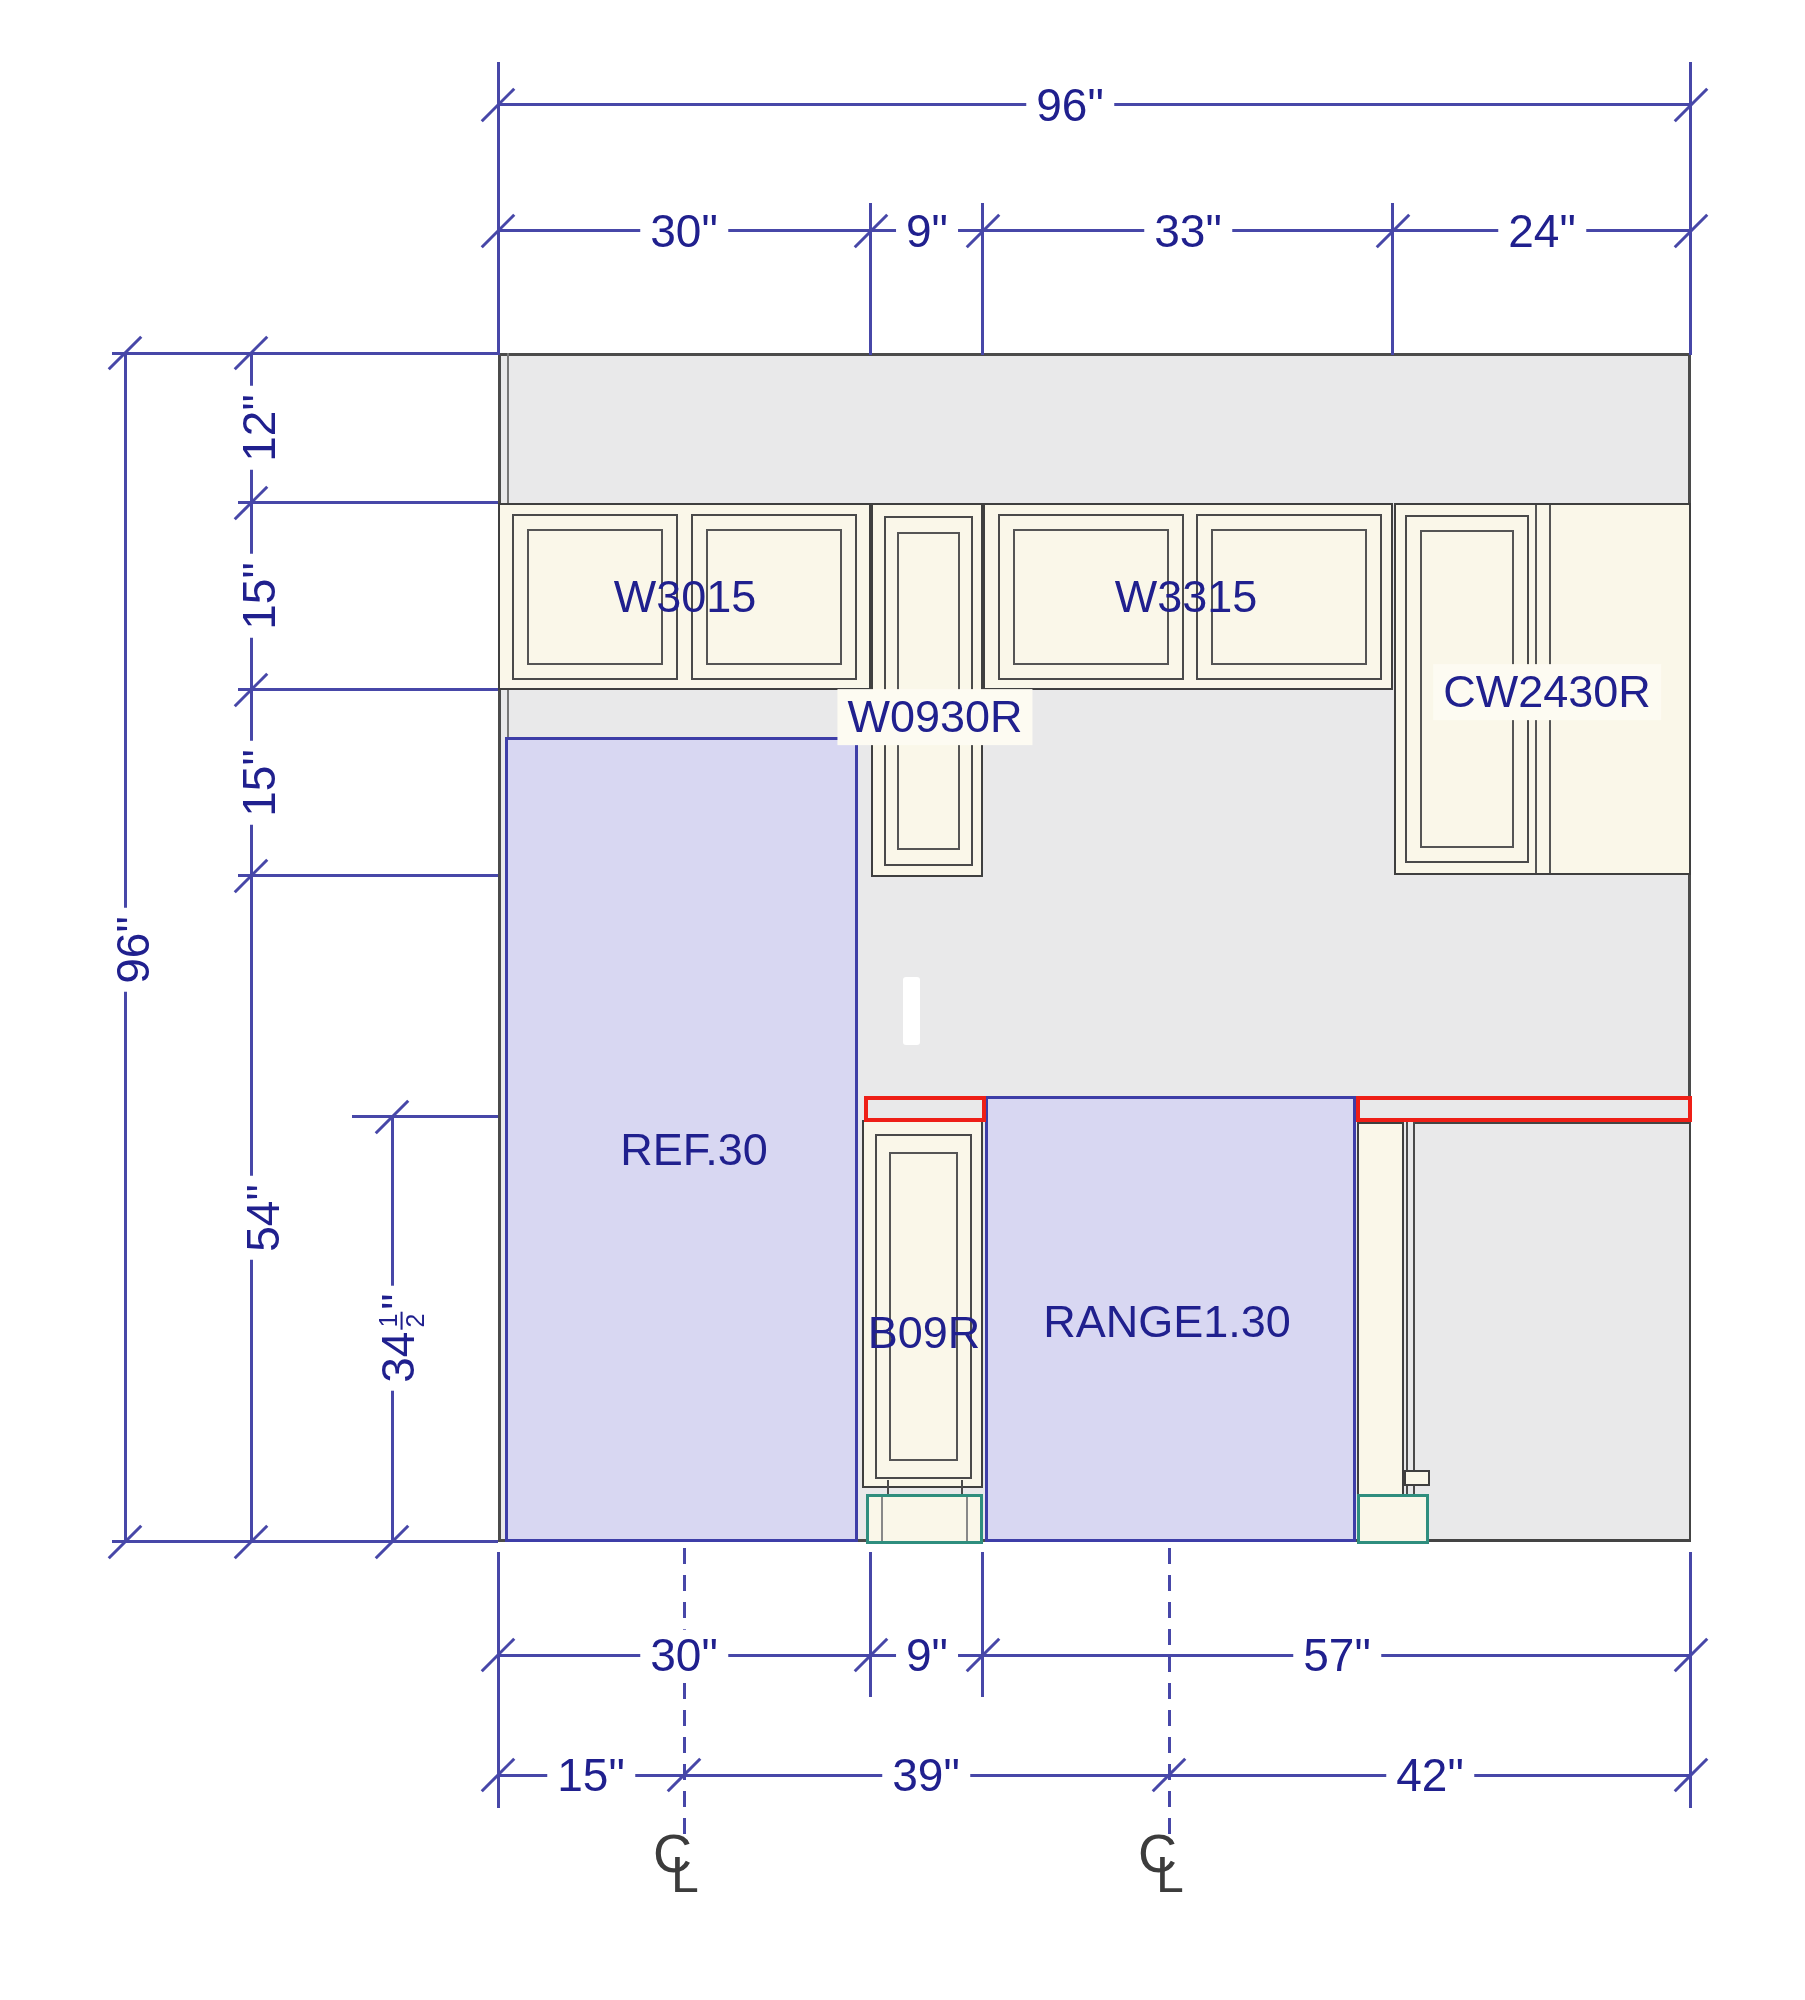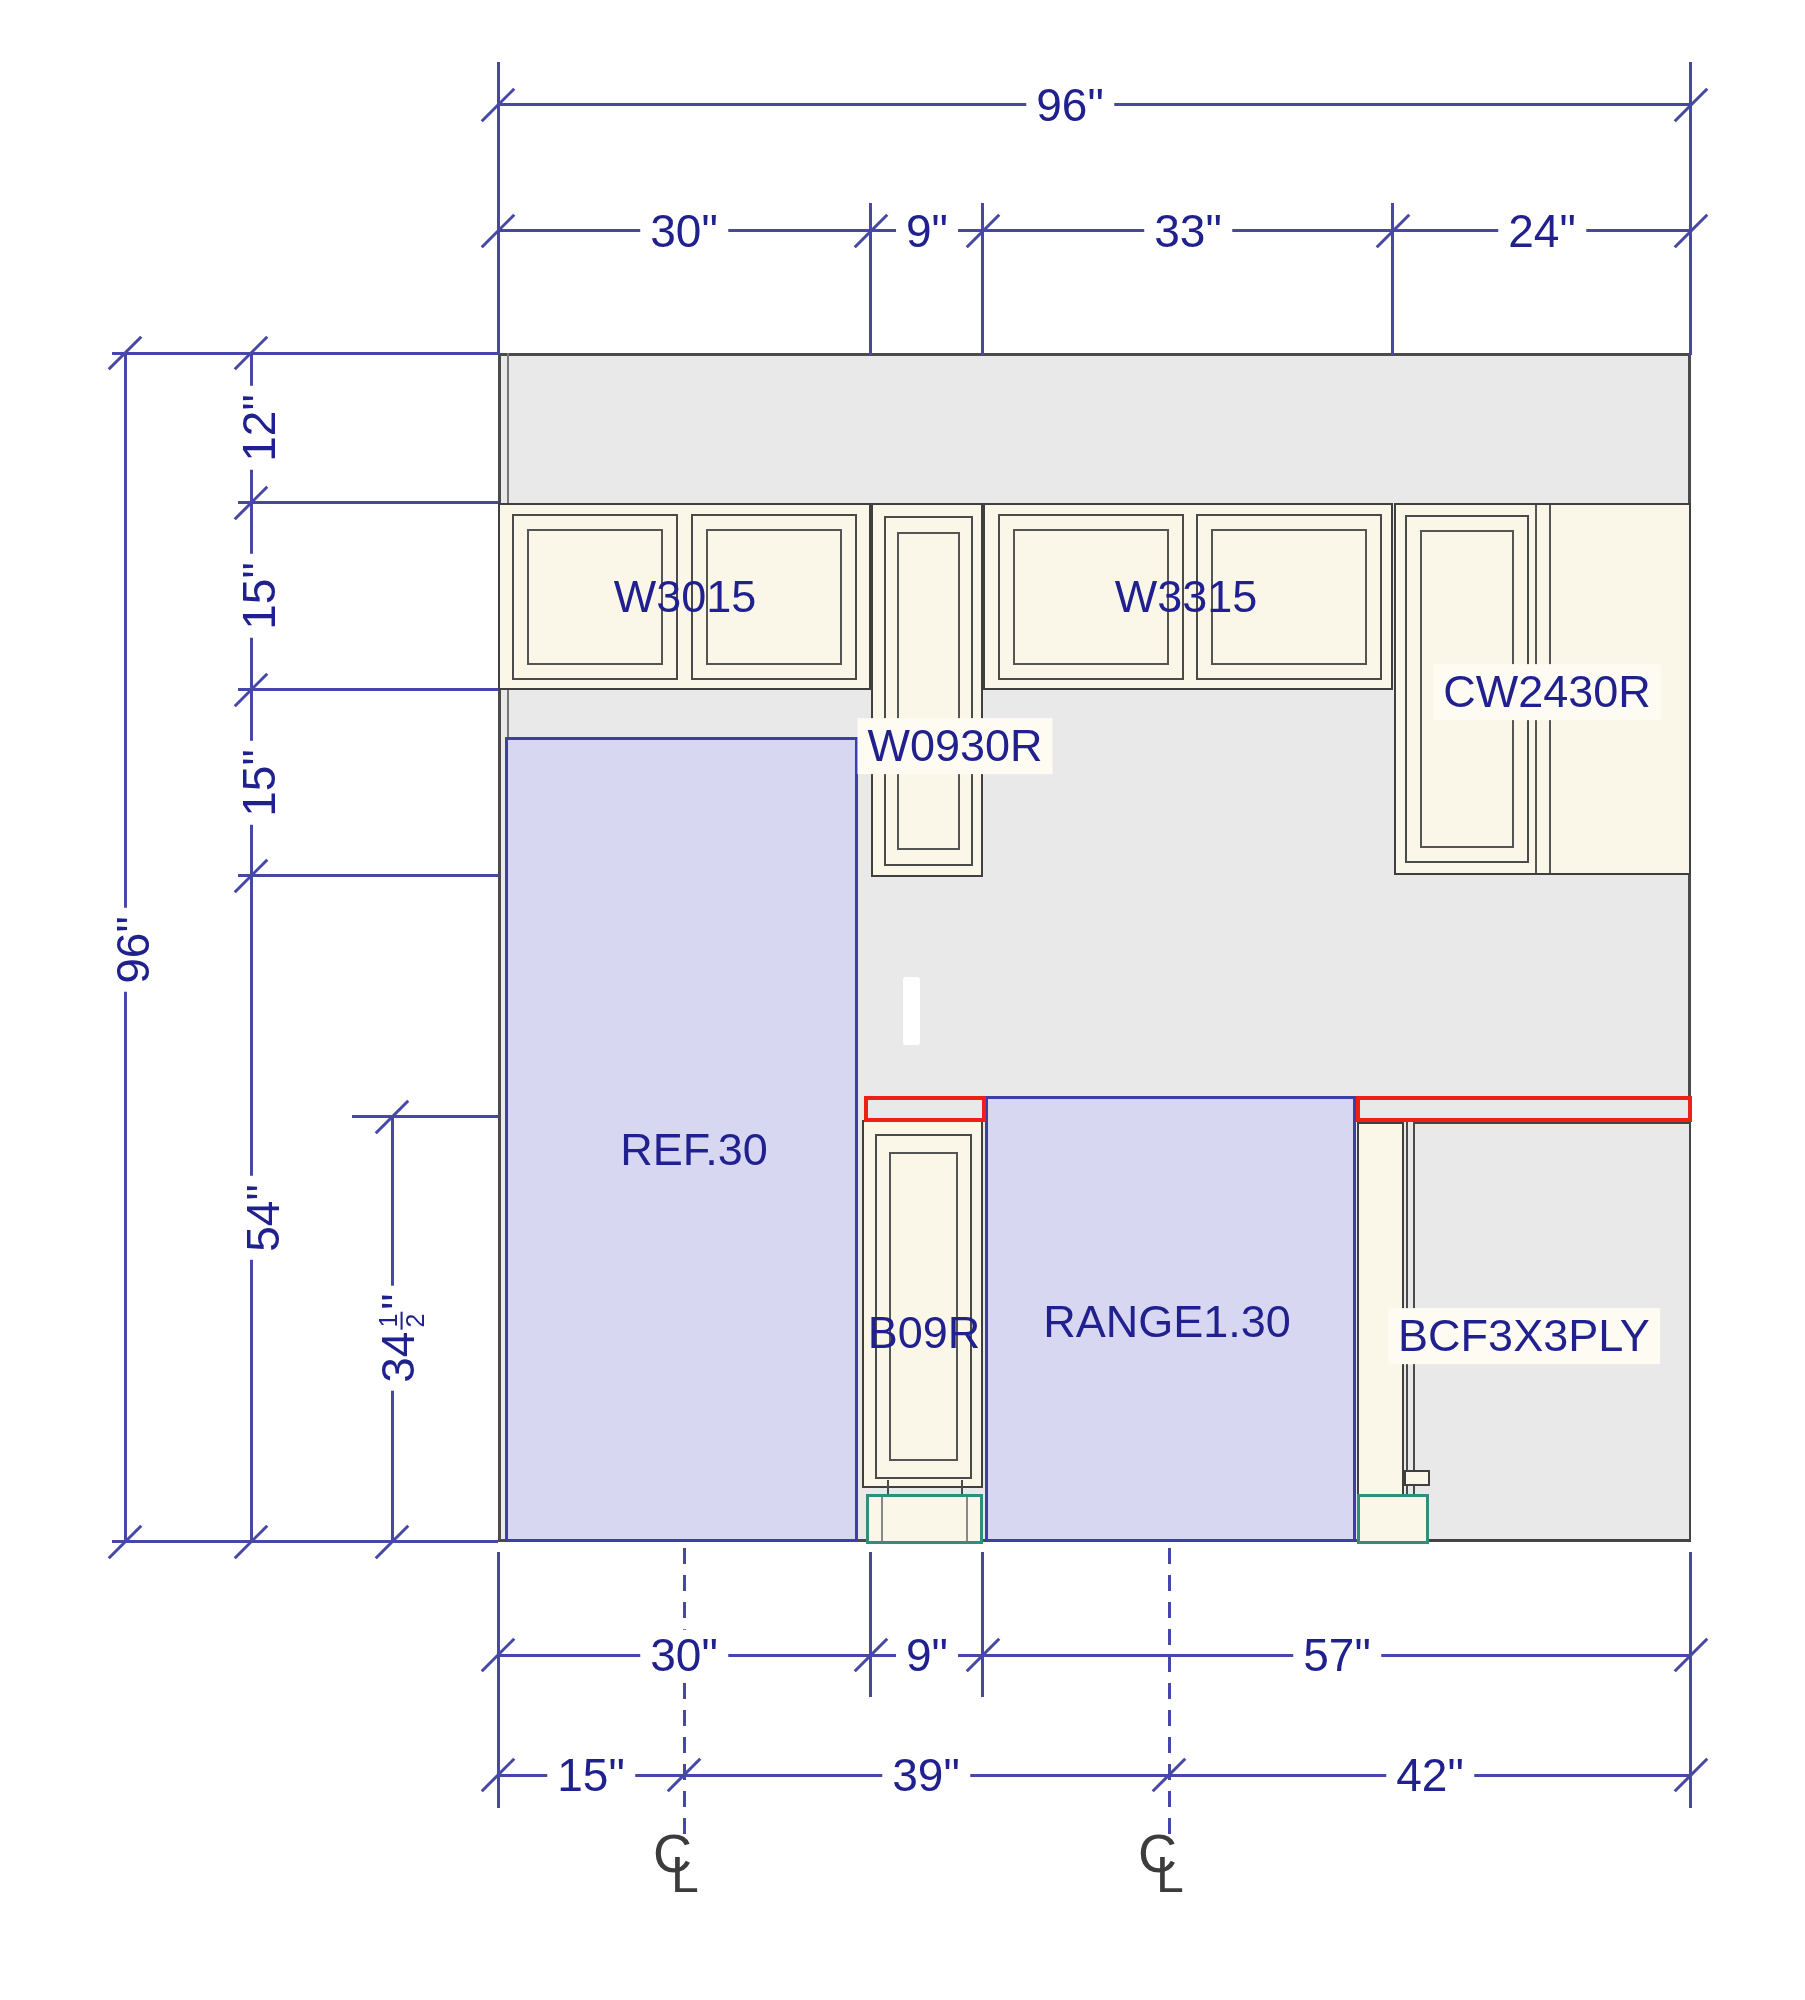--- a/index.html
+++ b/index.html
@@ -180,20 +180,19 @@
     <span class="c">C</span>
     <span class="l">L</span>
   </div>
   <div class="clsym" style="left:1169px;top:1822px;">
     <span class="c">C</span>
     <span class="l">L</span>
   </div>
 
   <div class="cablabel" style="left:685px;top:597px;">W3015</div>
   <div class="cablabel" style="left:1186px;top:597px;">W3315</div>
-  <div class="cablabel labelbg" style="left:935px;top:746px;margin-left:20px;">W0930R</div>
+  <div class="cablabel labelbg" style="left:935px;top:717px;">W0930R</div>
   <div class="cablabel labelbg" style="left:1547px;top:692px;">CW2430R</div>
   <div class="cablabel" style="left:694px;top:1150px;">REF.30</div>
   <div class="cablabel" style="left:924px;top:1333px;">B09R</div>
   <div class="cablabel" style="left:1167px;top:1322px;">RANGE1.30</div>
-  <div class="cablabel labelbg" style="left:1524px;top:1336px;">BCF3X3PLY</div>
 
 </div>
 
 </body></html>

